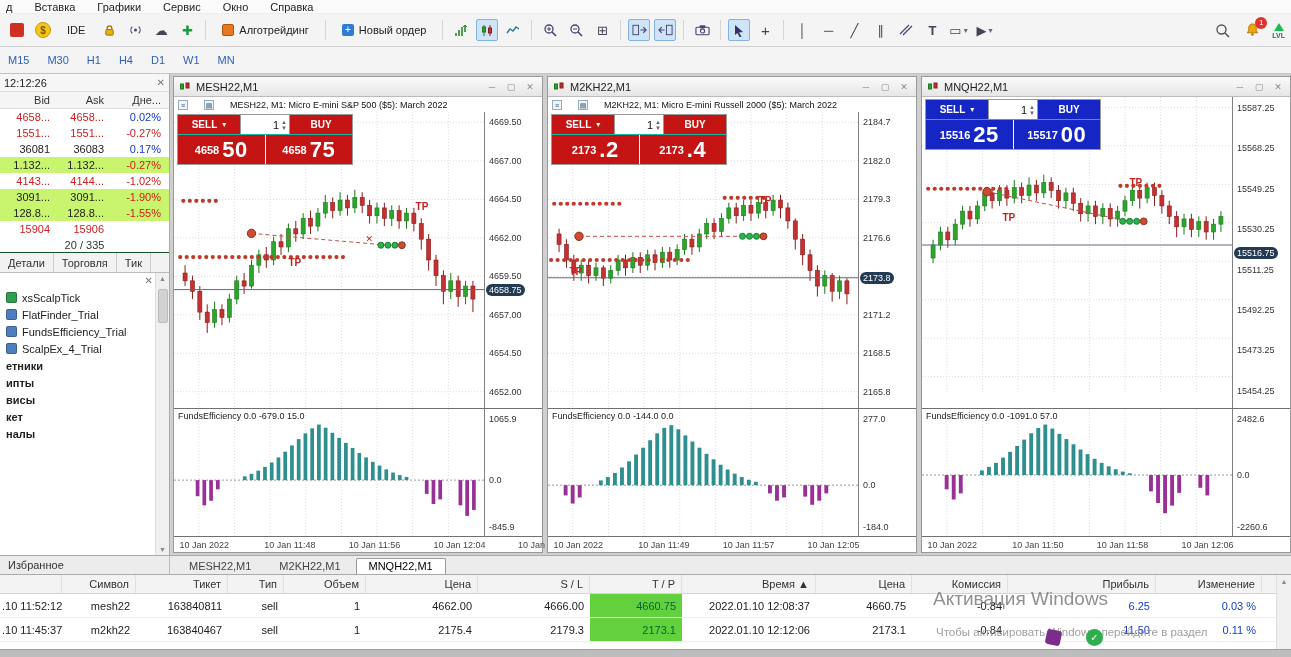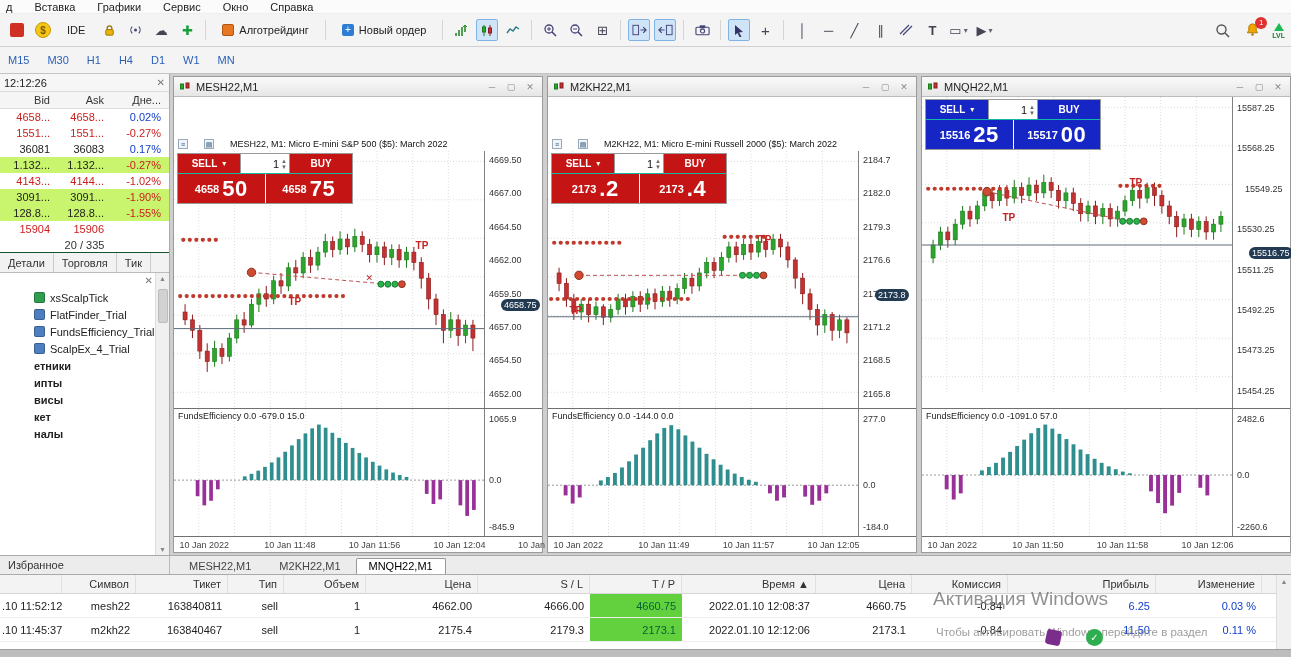--- a/index.html
+++ b/index.html
@@ -42,43 +42,43 @@
   .mw-head { height:17px; display:grid; grid-template-columns:54px 54px 1fr; align-items:center; background:#f5f5f5; border-bottom:1px solid #ddd; color:#333; padding-right:4px; }
   .mw-head div { text-align:right; padding-right:4px; }
   .mw-rows {}
   .mw-row { height:16px; display:grid; grid-template-columns:54px 54px 1fr; align-items:center; padding-right:4px; font-size:11px; }
   .mw-row div { text-align:right; padding-right:4px; white-space:nowrap; overflow:hidden;margin-left:12px; }
   .mw-counter { height:16px; text-align:center; color:#333; border-bottom:1px solid #14532d; line-height:16px; }
   .mw-tabs { height:20px; display:flex; align-items:center; background:#f2f2f2; border-bottom:1px solid #bbb; font-size:11px; }
   .mw-tab { padding:0 8px; height:100%; display:flex; align-items:center; border-right:1px solid #ccc; color:#333; }
   .navigator { flex:1; position:relative; background:#fff; }
   .nav-close { position:absolute; top:2px; right:16px; color:#777; font-size:10px; }
-  .nav-items { padding:16px 0 0 6px;margin-left:28px; }
+  .nav-items { padding:16px 0 0 6px; }
   .nav-item { height:17px; display:flex; align-items:center; gap:5px; white-space:nowrap; overflow:hidden; }
   .nav-ic { width:11px; height:11px; border-radius:2px; border:1px solid rgba(0,0,0,.25); flex:0 0 11px; }
   .nav-item.bold { font-weight:bold; }
   .v-scroll { position:absolute; top:0; right:0; bottom:0; width:14px; background:#f0f0f0; border-left:1px solid #ddd; display:flex; flex-direction:column; justify-content:space-between; align-items:center; }
   .v-scroll .arr { font-size:7px; color:#888; padding:2px 0; }
   .v-thumb { position:absolute; top:16px; left:2px; width:10px; height:34px; background:#d2d2d2; border:1px solid #bbb; border-radius:2px; }
 
   
   .charts { flex:1; background:#cfcfcf; display:flex; gap:4px; padding:2px 0 2px 3px; min-width:0; }
   .cw { flex:1; min-width:0; border:1px solid #9a9a9a; display:flex; flex-direction:column; background:#fff; }
   .cw-title { height:20px; background:linear-gradient(#fafafa,#e6e6e6); border-bottom:1px solid #bbb; display:flex; align-items:center; gap:5px; padding:0 5px; font-size:11px; color:#222; }
   .cw-title .spacer { flex:1; }
   .cw-btn { color:#8a8a8a; font-size:9px; width:14px; text-align:center; }
   .cw-body { flex:1; display:flex; flex-direction:column; position:relative; min-height:0; }
-  .desc-row { height:15px; display:flex; align-items:center; gap:16px; padding-left:4px; font-size:9px; color:#111;margin-top:39px; }
+  .desc-row { height:15px; display:flex; align-items:center; gap:16px; padding-left:4px; font-size:9px; color:#111; }
   .mini-ic { width:10px; height:10px; border:1px solid #9ab; background:#eef4fa; font-size:7px; line-height:9px; text-align:center; color:#357; }
   .main-row { flex:1; display:flex; min-height:0; position:relative; }
   .main-pane { flex:1; position:relative; min-width:0; }
   .main-svg, .sub-svg { width:100%; height:100%; display:block; }
   .price-axis { width:58px; border-left:1px solid #808080; position:relative; font-size:9px; color:#333; }
   .pa-lab { position:absolute; left:4px; transform:translateY(-50%); white-space:nowrap; }
-  .pa-tag { position:absolute; left:16px; transform:translateY(-50%); background:#223a52; color:#fff; font-size:9px; padding:1px 3px; border-radius:6px; }
+  .pa-tag { position:absolute; left:1px; transform:translateY(-50%); background:#223a52; color:#fff; font-size:9px; padding:1px 3px; border-radius:6px; }
   .sub-row { height:128px; border-top:1px solid #707070; display:flex; position:relative; }
   .sub-pane { flex:1; position:relative; min-width:0; }
   .ind-label { position:absolute; top:2px; left:4px; font-size:9px; color:#222; z-index:2; background:rgba(255,255,255,.7); }
   .sub-axis { width:58px; border-left:1px solid #808080; position:relative; font-size:9px; color:#333; }
   .time-row { height:16px; border-top:1px solid #707070; position:relative; font-size:9px; color:#444; background:#fff; }
   .t-lab { position:absolute; top:3px; white-space:nowrap; }
   svg .grid { stroke:#dcdcdc; stroke-width:1; stroke-dasharray:1 2; }
   .tp-text { fill:#c42222; font-size:10px; font-weight:bold; text-anchor:middle; font-family:"Liberation Sans",sans-serif; }
   .cross-text { fill:#c42222; font-size:9px; text-anchor:middle; font-family:"Liberation Sans",sans-serif; }
 
@@ -1090,21 +1090,21 @@
                   <div class="w-price">
                       <span class="w-base">15517</span>
                       <span class="w-big">00</span>
                     </div>
                 </div>
               </div>
             </div>
             <div class="price-axis">
                 <div class="pa-lab" style="top: 3.5%;">15587.25</div>
                 <div class="pa-lab" style="top: 16.5%;">15568.25</div>
-                <div class="pa-lab" style="top: 29.5%; margin-left: 8px;">15549.25</div>
+                <div class="pa-lab" style="top: 29.5%;">15549.25</div>
                 <div class="pa-lab" style="top: 42.5%;">15530.25</div>
                 <div class="pa-lab" style="top: 55.5%;">15511.25</div>
                 <div class="pa-lab" style="top: 68.5%;">15492.25</div>
                 <div class="pa-lab" style="top: 81.5%;">15473.25</div>
                 <div class="pa-lab" style="top: 94.5%;">15454.25</div>
                 <div class="pa-tag" style="top: 50%;">15516.75</div>
               </div>
           </div>
           <div class="sub-row">
             <div class="sub-pane">

